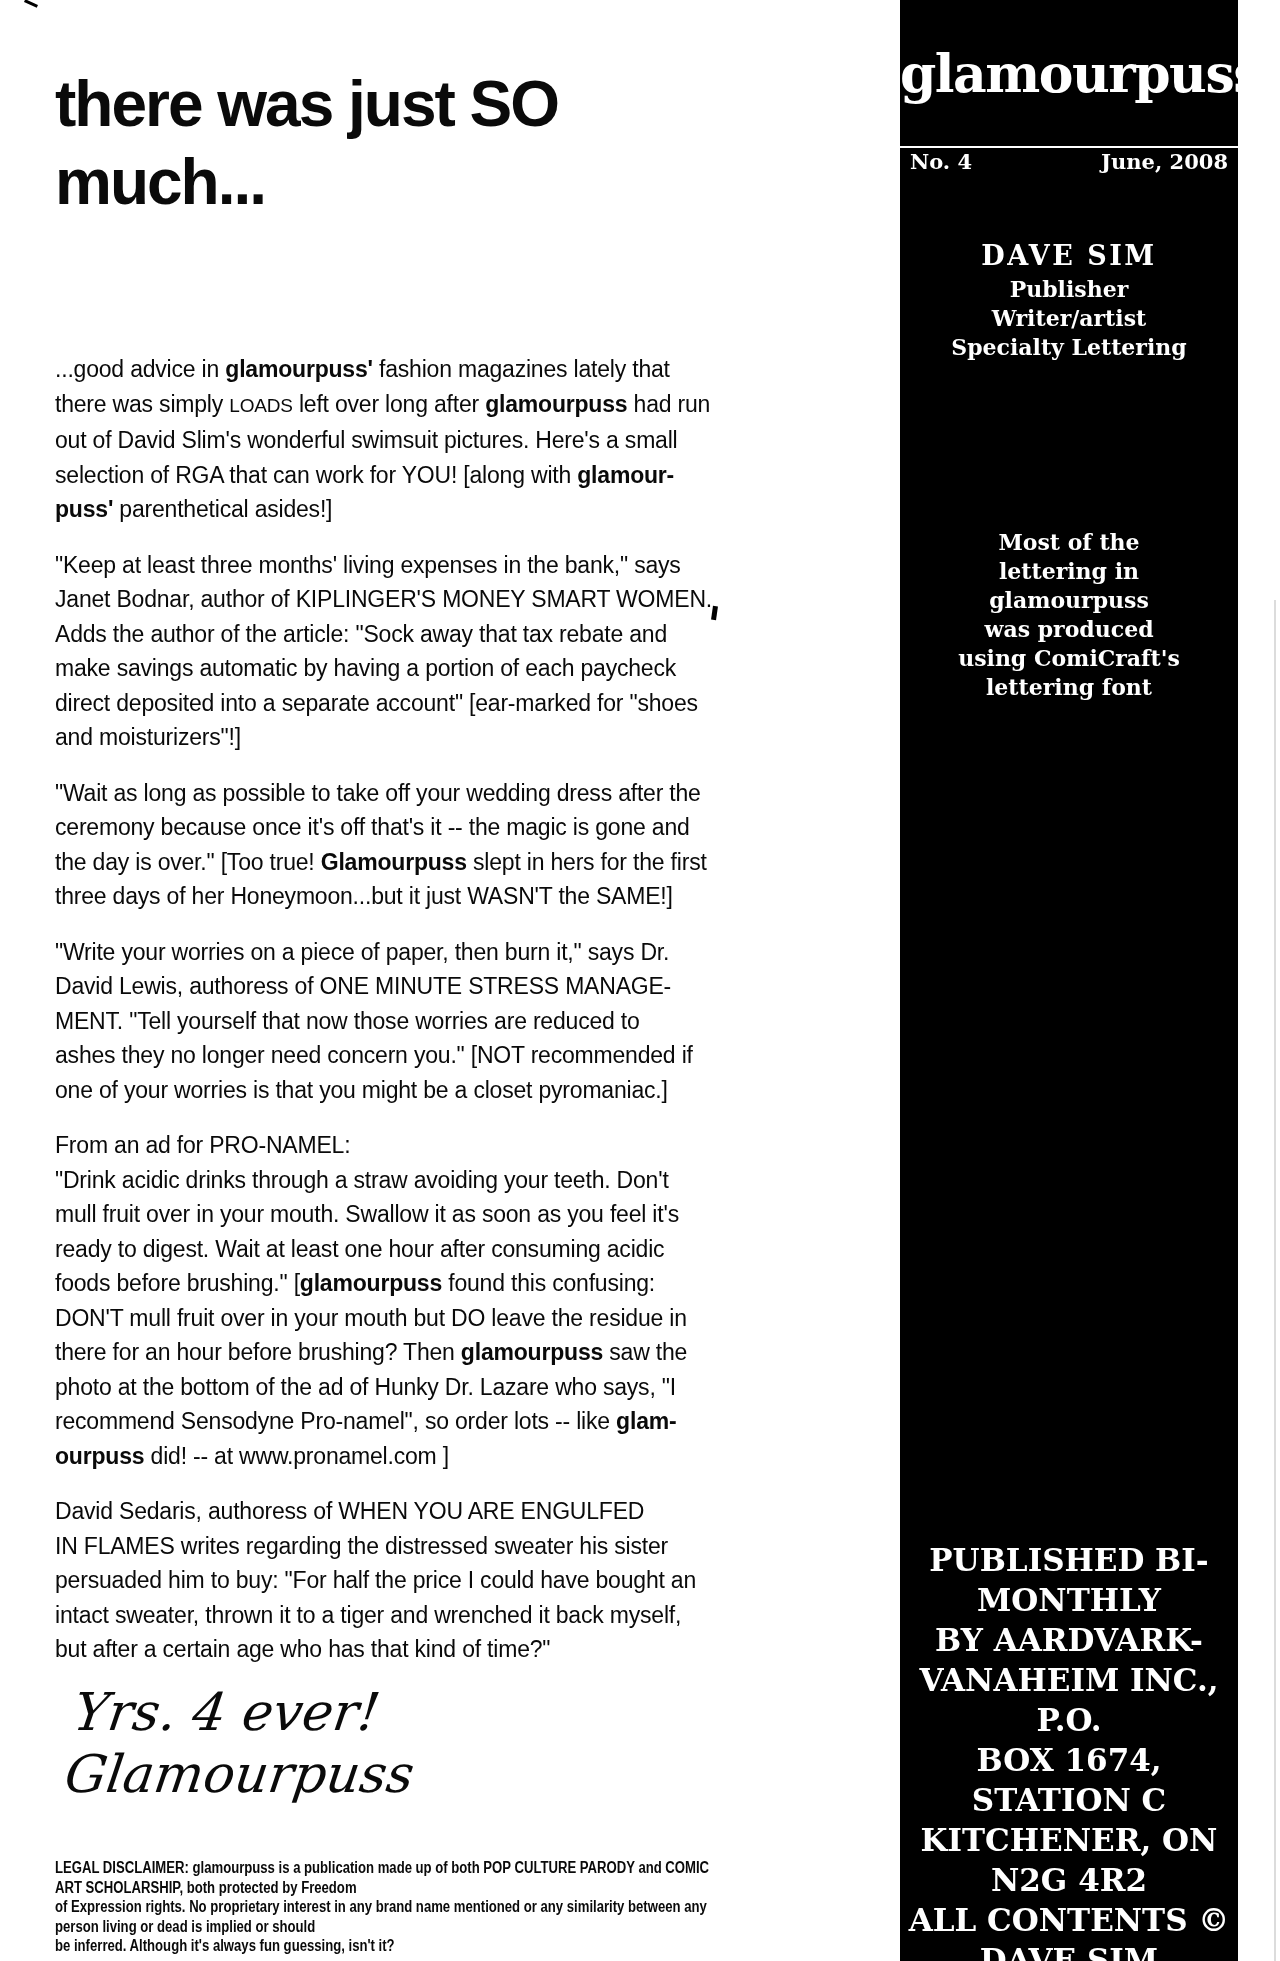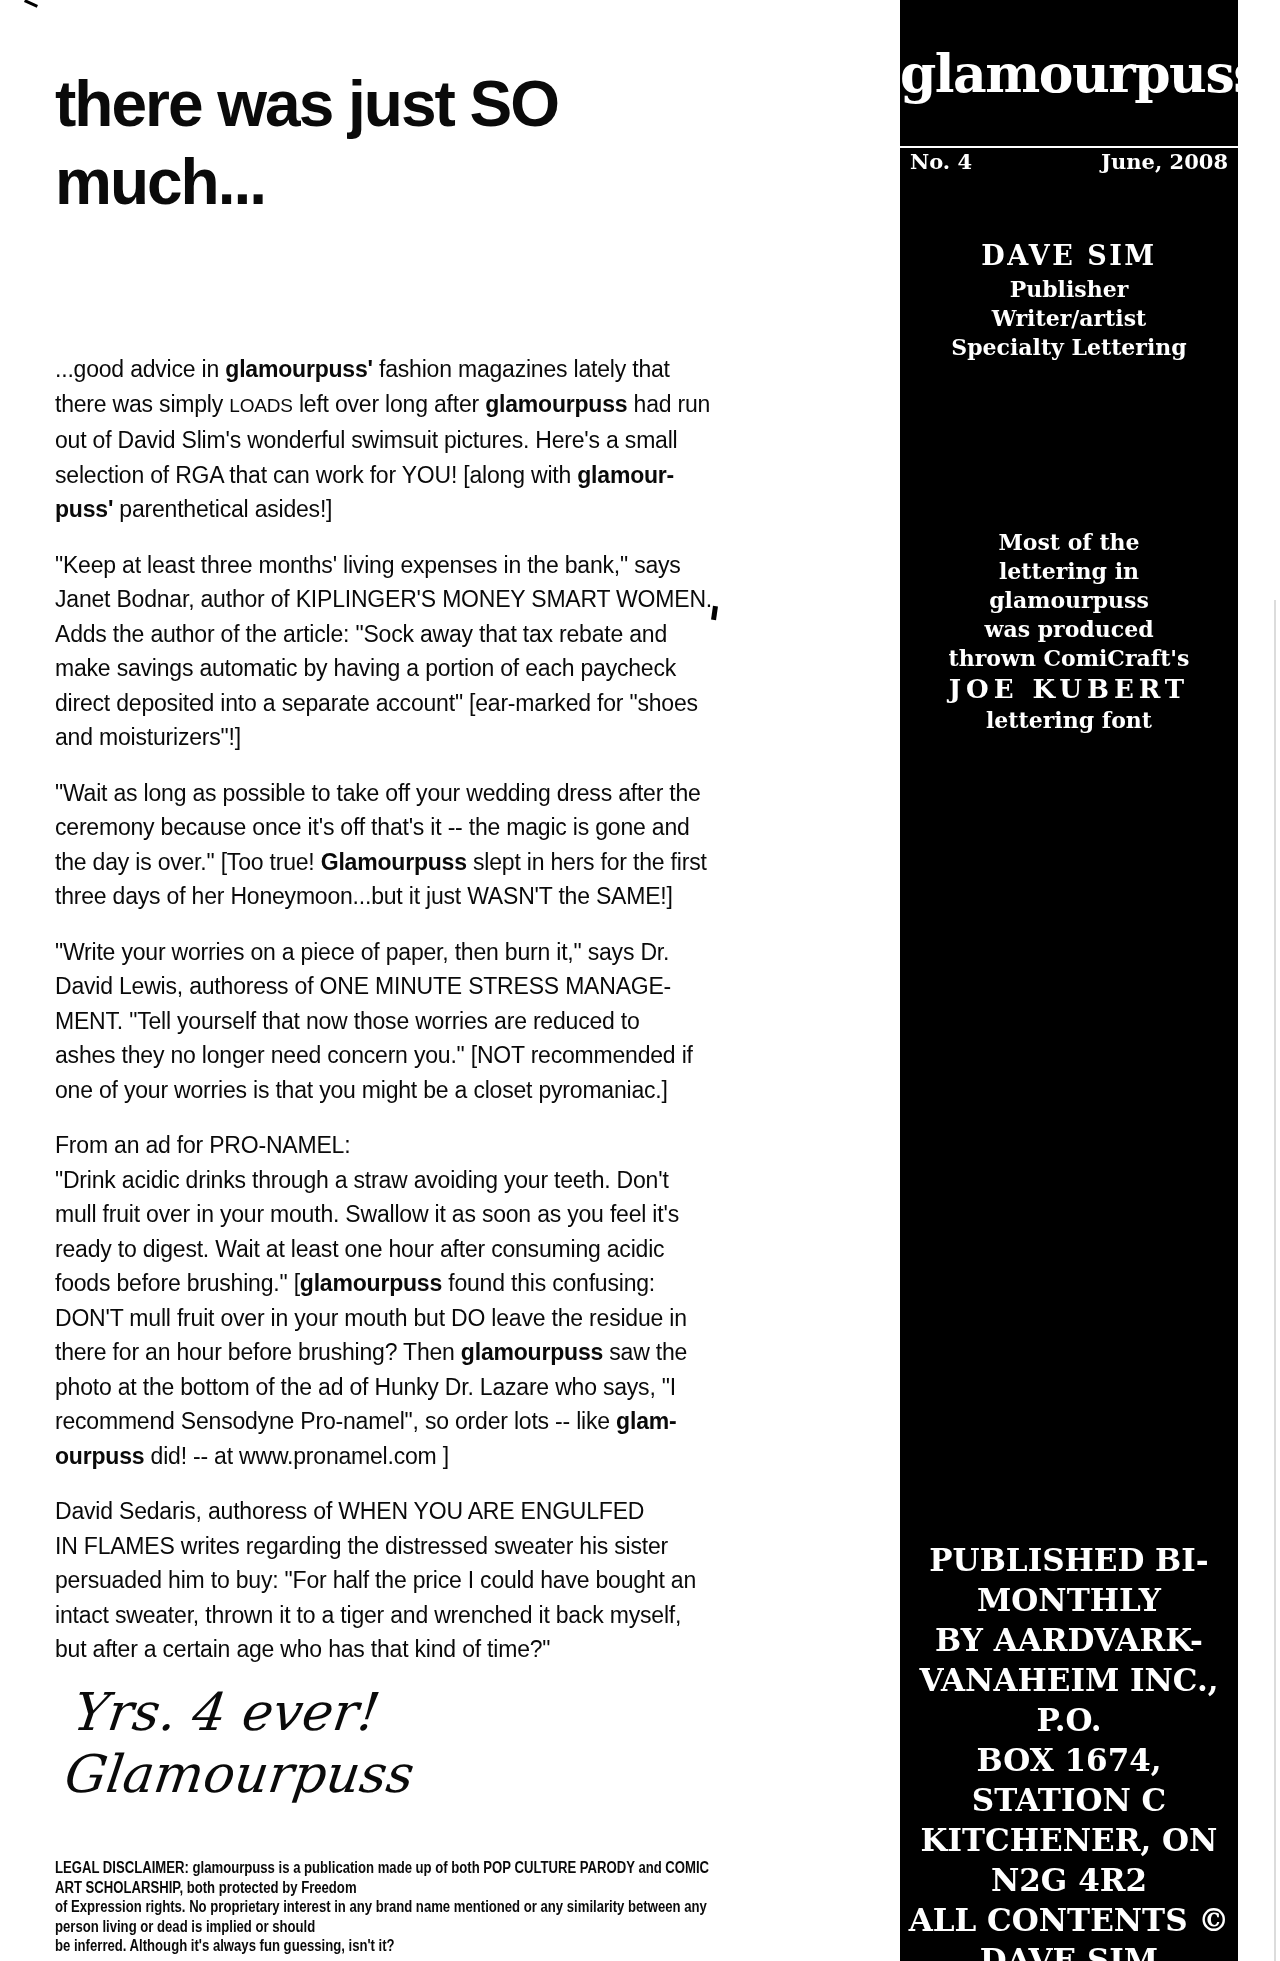--- a/index.html
+++ b/index.html
@@ -149,22 +149,21 @@
     </div>
 
     <div class="credit-block credit-sandeep">
     </div>
 
     <div class="lettering-block">
       <div class="lettering-text">Most of the
 lettering in
 glamourpuss
 was produced
-thrown ComiCraft's</div>
-      <div class="kubert">JOE KUBERT</div>
+using ComiCraft's</div>
       <div class="lettering-text">lettering font</div>
     </div>
 
     <div class="publisher-block">PUBLISHED BI-MONTHLY
 BY AARDVARK-
 VANAHEIM INC., P.O.
 BOX 1674, STATION C
 KITCHENER, ON N2G 4R2
 ALL CONTENTS ©
 DAVE SIM</div>

